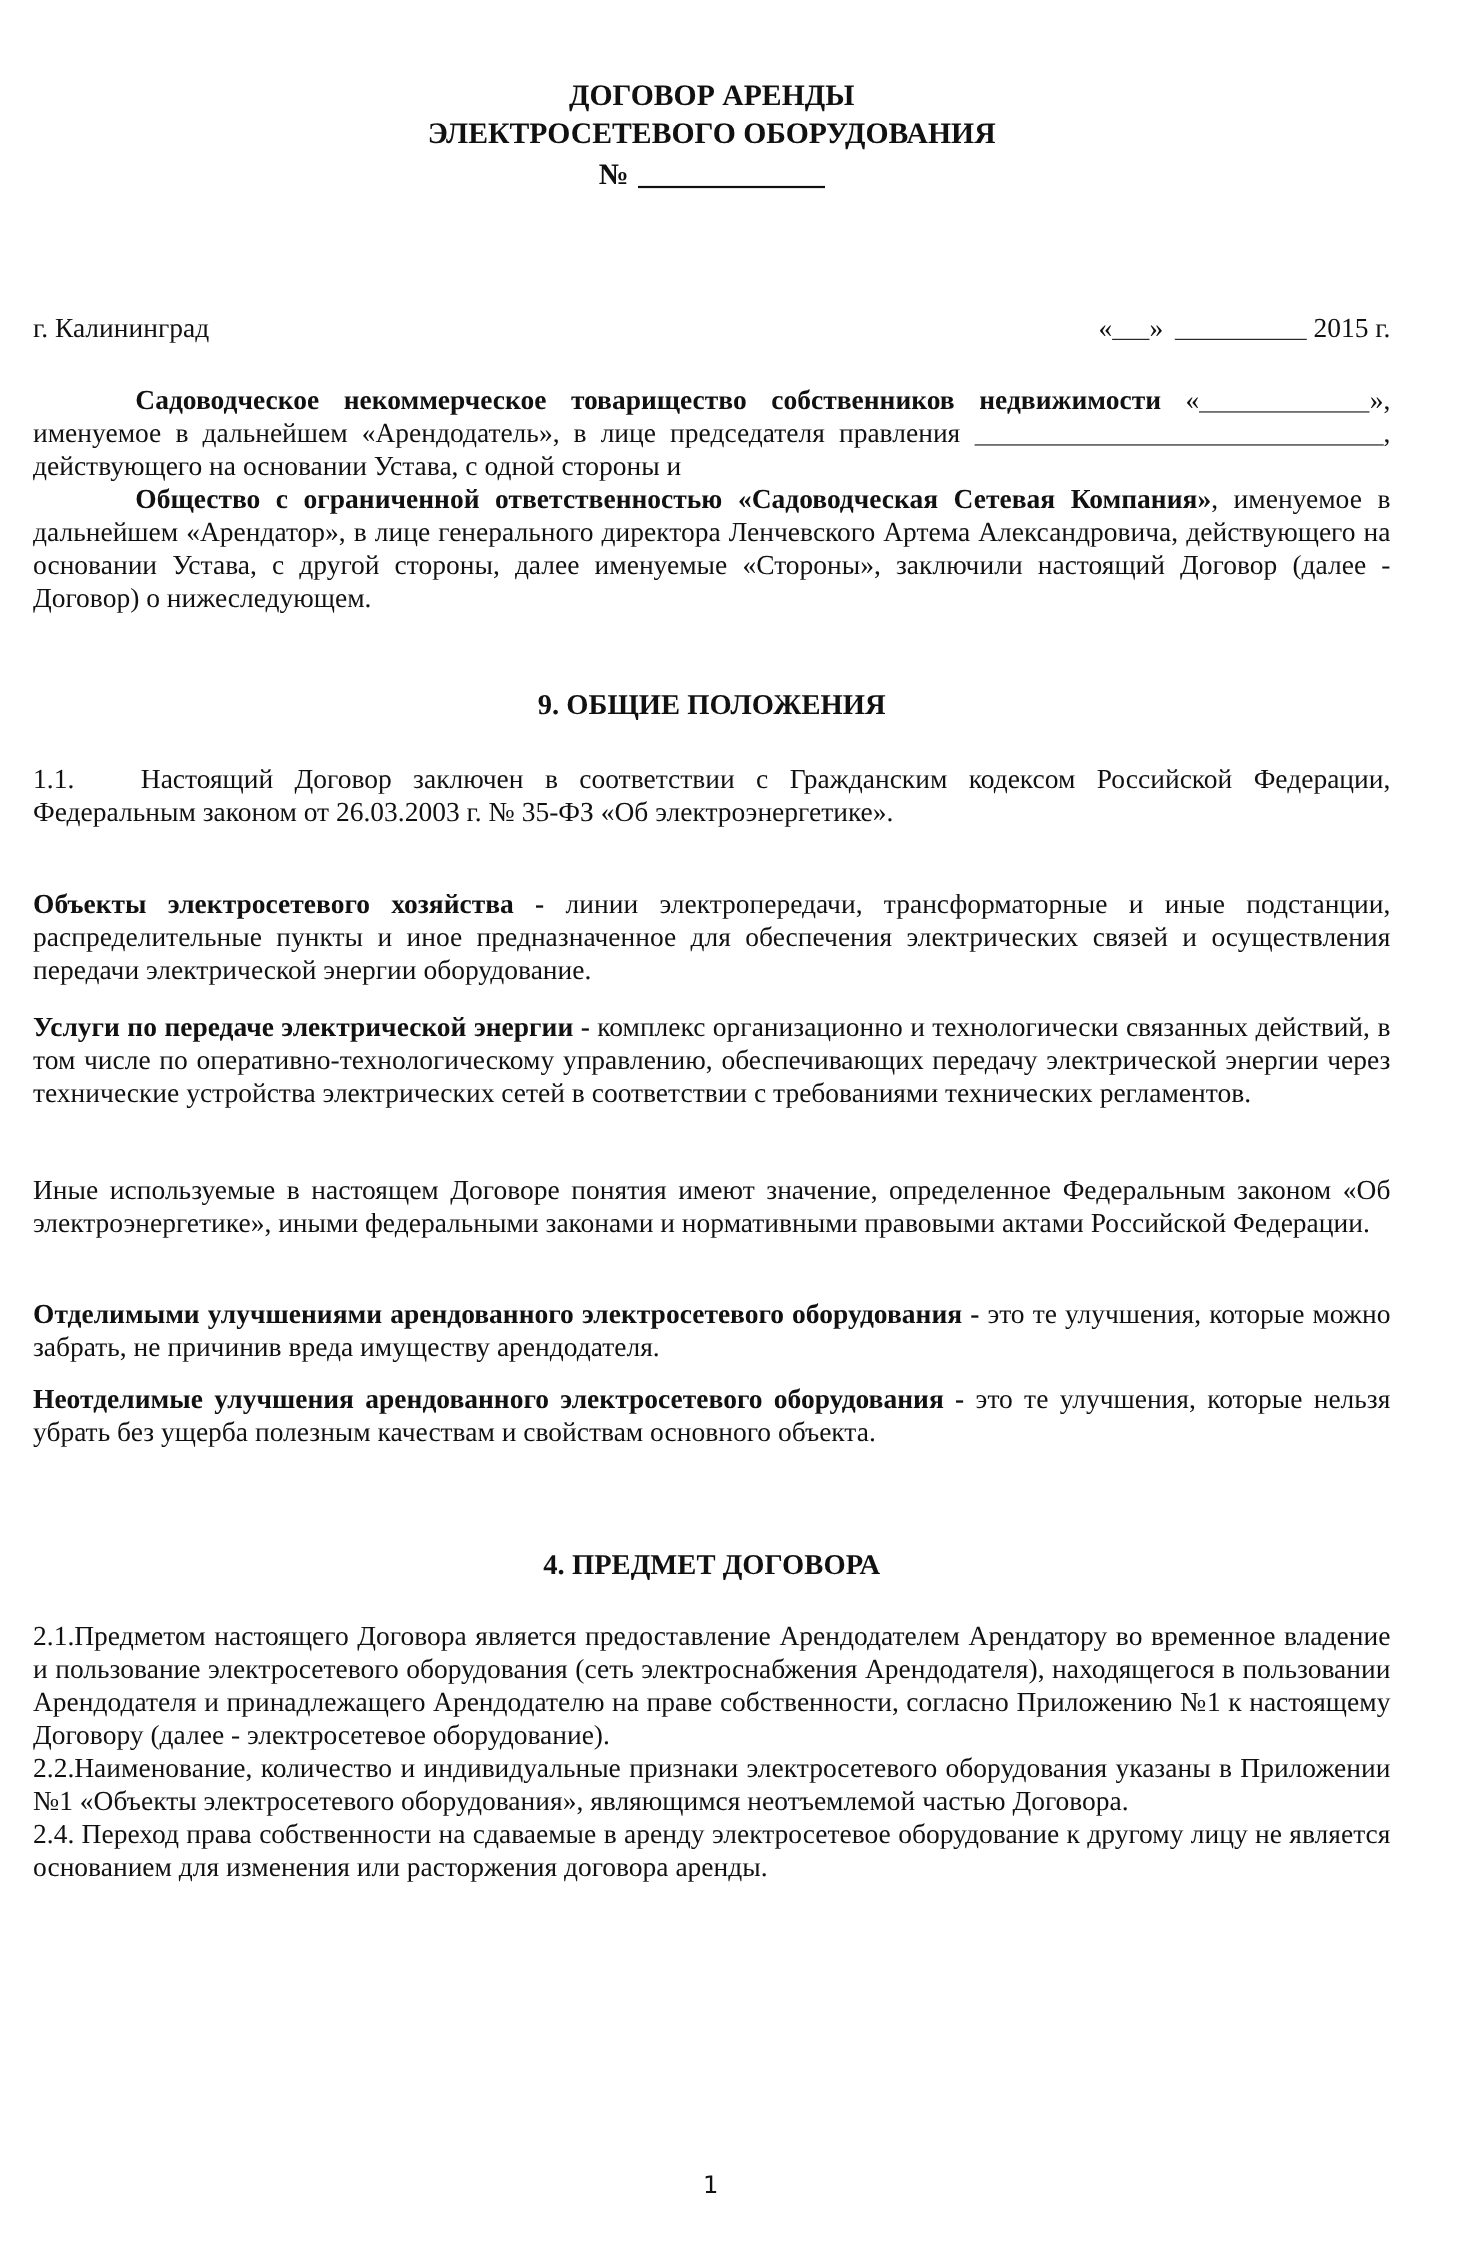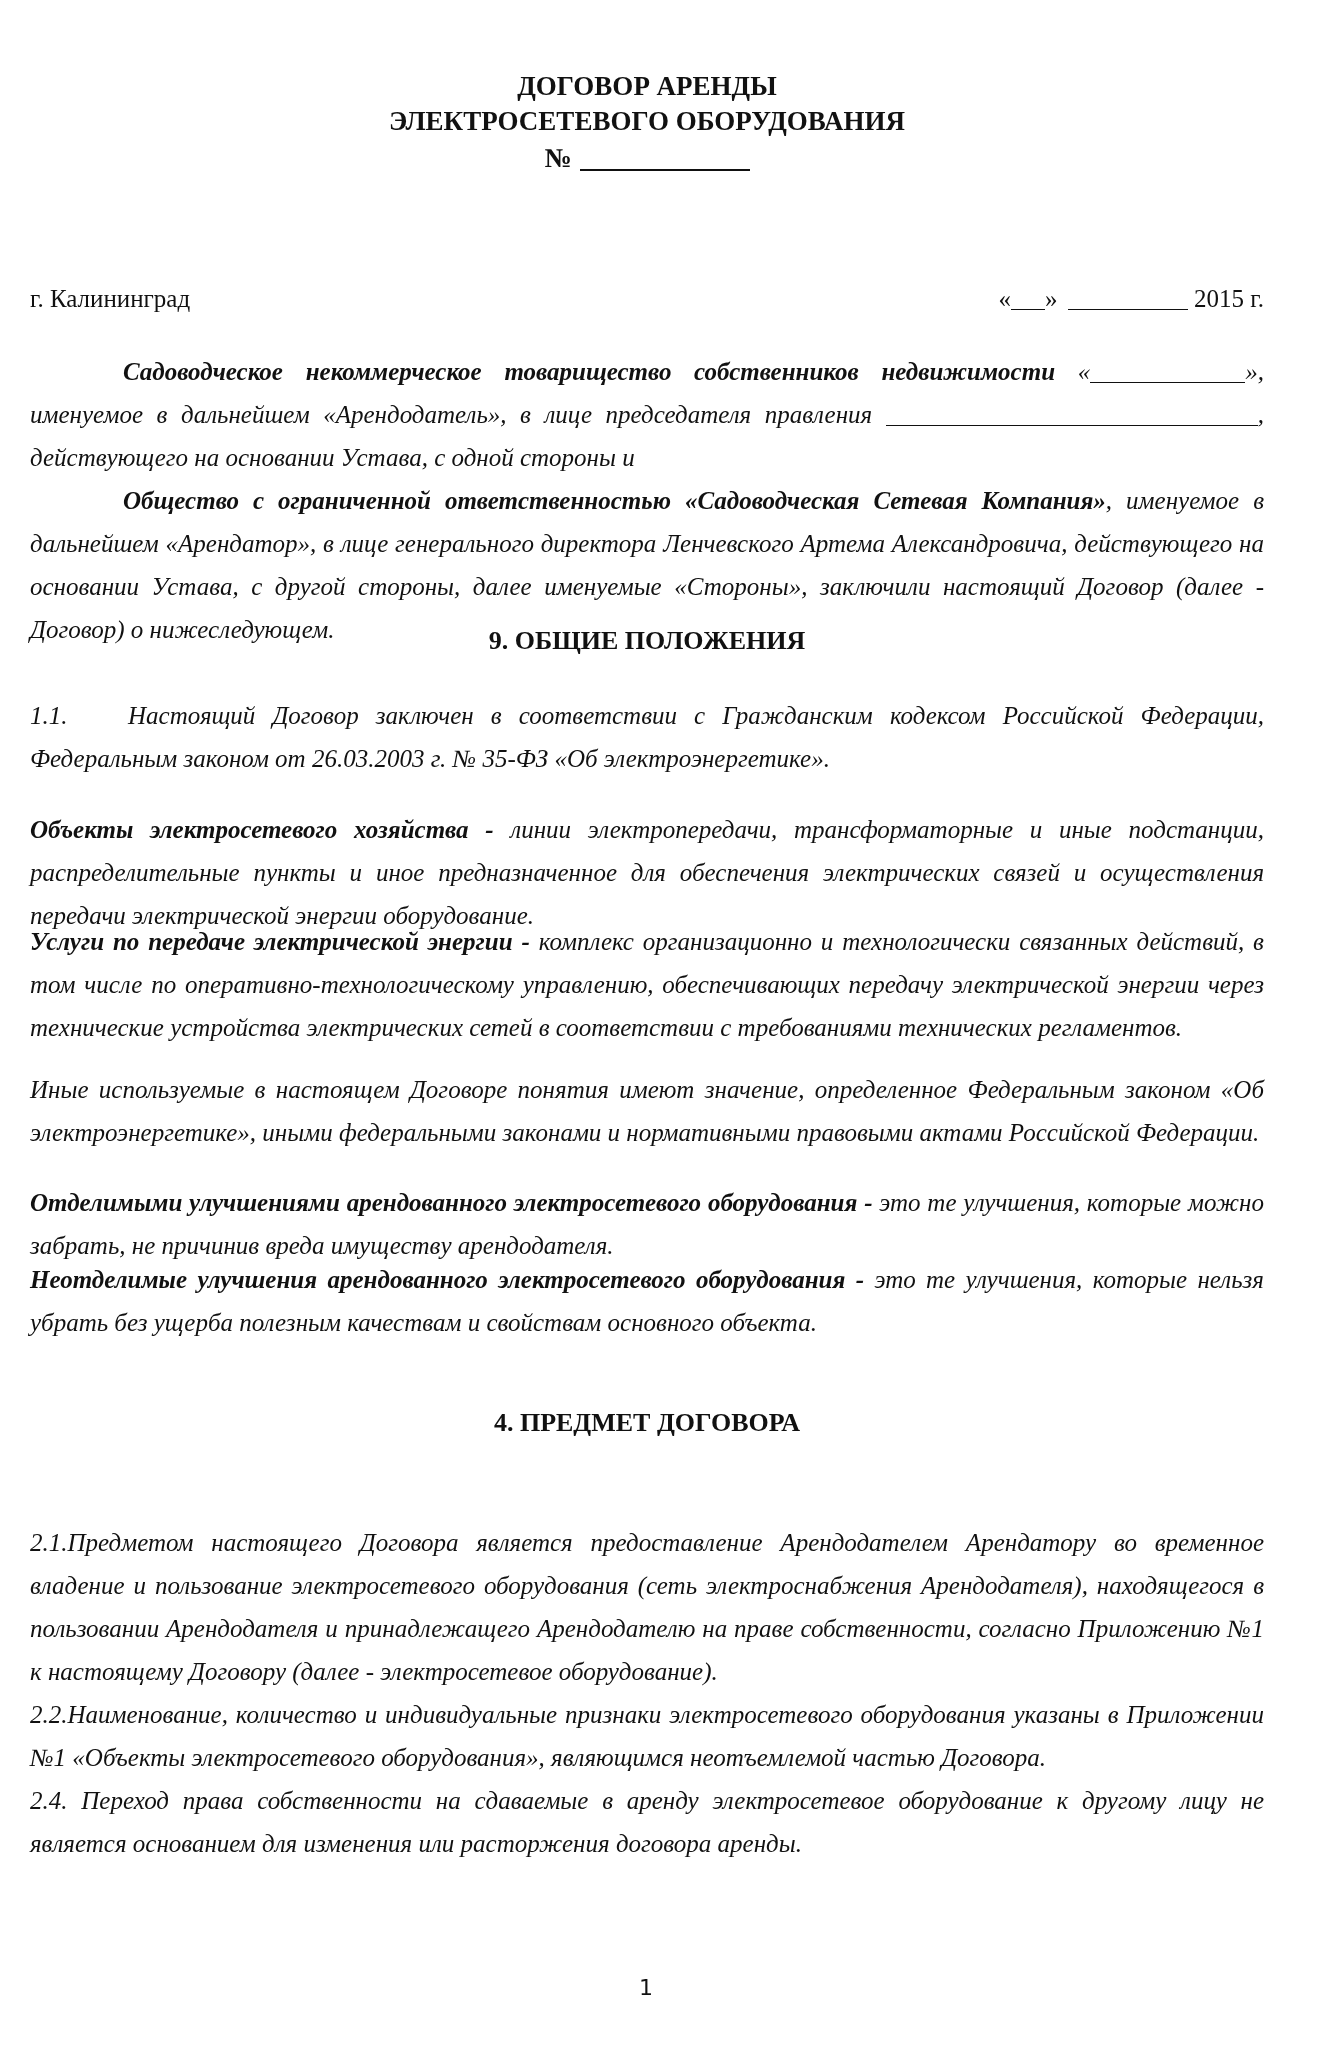--- a/index.html
+++ b/index.html
@@ -7,21 +7,21 @@
     .page { position: absolute; left: 30px; top: 0; width: 1234px; height: 2048px; }
     .title { position: absolute; left: 0; width: 1234px; text-align: center; font-weight: bold; font-size: 27px; line-height: 36px; }
     .title .l1 { position: absolute; top: 68px; width: 100%; }
     .title .l2 { position: absolute; top: 103px; width: 100%; }
     .title .l3 { position: absolute; top: 140px; width: 100%; }
     .blank-no { display: inline-block; width: 170px; border-bottom: 2px solid #111; height: 26px; vertical-align: -4px; margin-left: 8px; }
     .cityline { position: absolute; top: 282px; left: 0; width: 1234px; font-size: 25px; line-height: 34px; }
     .cityline .city { position: absolute; left: 0; }
     .cityline .date { position: absolute; right: 0; }
     .u { display: inline-block; border-bottom: 1.5px solid #111; height: 22px; vertical-align: -3px; }
-    .block { position: absolute; left: 0; width: 1234px; font-size: 25px; line-height: 43px; text-align: justify; font-style: italic; }
+    .block { position: absolute; left: 0; width: 1234px; font-size: 25px; line-height: 30px; text-align: justify; }
     .block p { margin: 0; }
     .indent { text-indent: 93px; }
     .b { font-weight: bold; }
     .heading { position: absolute; left: 0; width: 1234px; text-align: center; font-weight: bold; font-size: 26px; line-height: 34px; }
     .num { display: inline-block; width: 98px; text-indent: 0; }
     .pageno { position: absolute; top: 1975px; left: 0; width: 1292px; text-align: center; font-family: "DejaVu Sans", sans-serif; font-size: 22px; }
   </style>
 </head>
 <body>
 
@@ -72,21 +72,21 @@
   </div>
   <div class="block" style="top:1181px;">
     <p><span class="b">Отделимыми улучшениями арендованного электросетевого оборудования -</span><span> это те улучшения, которые можно забрать, не причинив вреда имуществу арендодателя.</span></p>
   </div>
   <div class="block" style="top:1258px;">
     <p><span class="b">Неотделимые улучшения арендованного электросетевого оборудования -</span><span> это те улучшения, которые нельзя убрать без ущерба полезным качествам и свойствам основного объекта.</span></p>
   </div>
 
   <div class="heading" style="top:1406px;">4. ПРЕДМЕТ ДОГОВОРА</div>
 
-  <div class="block" style="top:1473px;margin-top:48px;">
+  <div class="block" style="top:1473px;">
     <p>2.1.Предметом настоящего Договора является предоставление Арендодателем Арендатору во временное владение и пользование электросетевого оборудования (сеть электроснабжения Арендодателя), находящегося в пользовании Арендодателя и принадлежащего Арендодателю на праве собственности, согласно Приложению №1 к настоящему Договору (далее - электросетевое оборудование).</p>
     <p>2.2.Наименование, количество и индивидуальные признаки электросетевого оборудования указаны в Приложении №1 «Объекты электросетевого оборудования», являющимся неотъемлемой частью Договора.</p>
     <p>2.4. Переход права собственности на сдаваемые в аренду электросетевое оборудование к другому лицу не является основанием для изменения или расторжения договора аренды.</p>
   </div>
 
 </div>
 
 <div class="pageno">1</div>
 
 </body></html>

